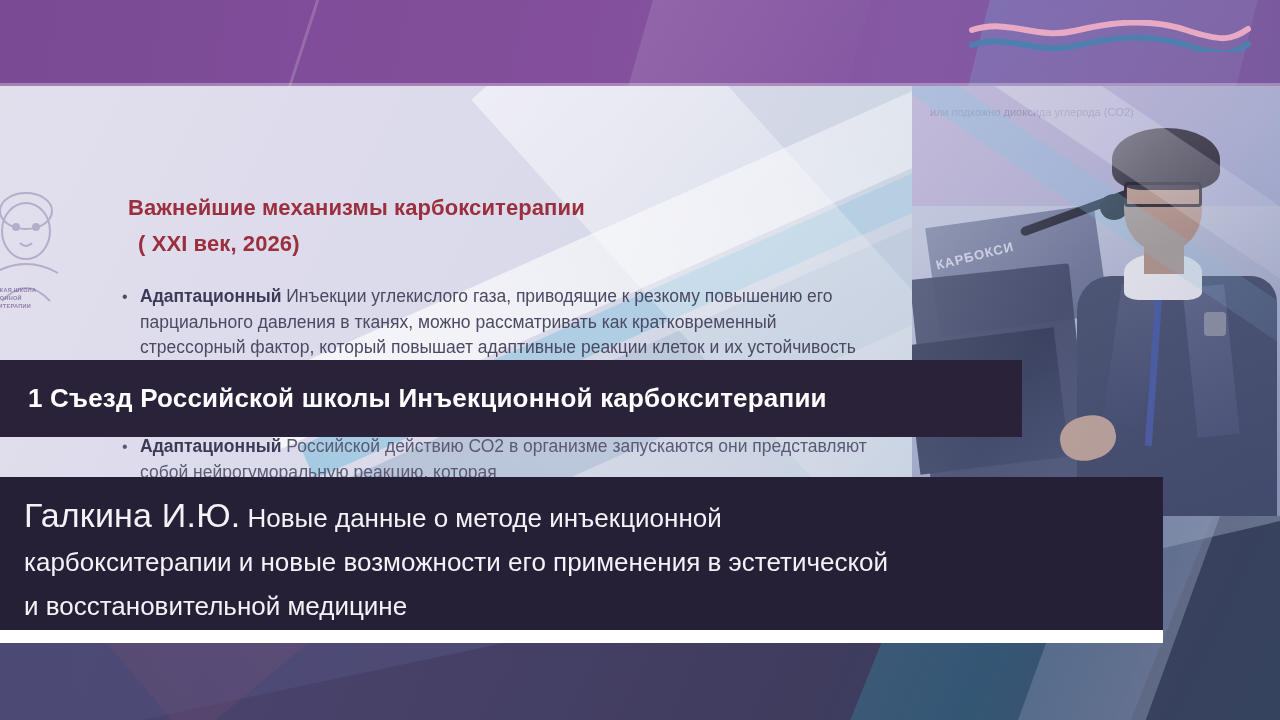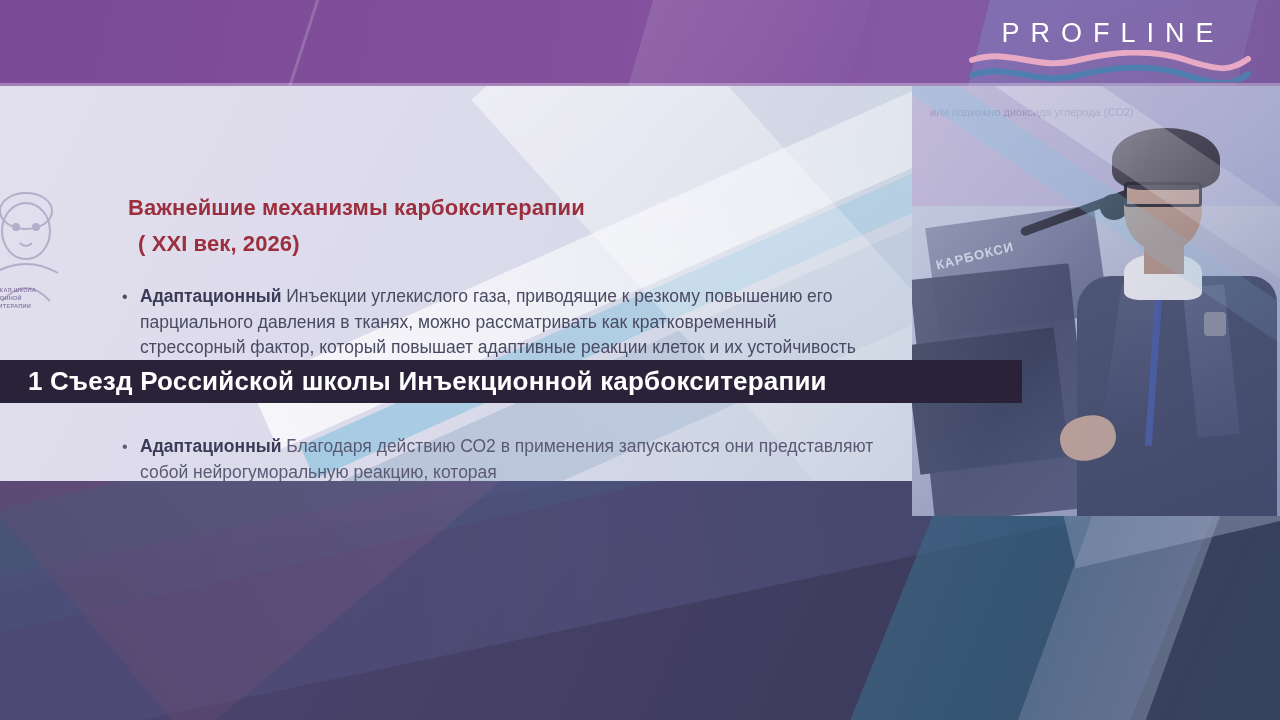--- a/index.html
+++ b/index.html
@@ -121,21 +121,21 @@
   #photo .hand{position:absolute;left:148px;top:330px;width:56px;height:44px;
          background:#c2a08f;border-radius:46%;transform:rotate(-14deg);}
   #photo .overlay{position:absolute;inset:0;
          background:linear-gradient(120deg,rgba(190,200,225,.42),rgba(150,160,200,.18) 45%,rgba(120,130,175,.30));}
   #photo .ribA{position:absolute;left:-40px;top:40px;width:560px;height:60px;
          transform:rotate(34deg);background:linear-gradient(90deg,rgba(255,255,255,.45),rgba(255,255,255,.05));}
   #photo .ribB{position:absolute;left:-60px;top:120px;width:560px;height:34px;
          transform:rotate(34deg);background:linear-gradient(90deg,rgba(120,195,225,.45),rgba(190,220,240,.05));}
 
   
-  #banner-top{position:absolute;left:0;top:360px;width:1022px;height:43px;
+  #banner-top{position:absolute;left:0;top:360px;width:1022px;height:77px;
               background:#2a2238;display:flex;align-items:center;}
   #banner-top .txt{color:#ffffff;font-size:26px;font-weight:700;padding-left:28px;
                    letter-spacing:.2px;}
 
   #banner-bottom{position:absolute;left:0;top:477px;width:1163px;height:150px;
                  background:#262036;padding:16px 0 0 0;}
   #banner-bottom .line{color:#f2f2f7;font-size:26px;line-height:44px;padding-left:24px;}
   #banner-bottom .name{font-size:34px;letter-spacing:.2px;}
   #banner-bottom .whitebar{position:absolute;left:0;bottom:0;width:1163px;height:13px;
                  background:#ffffff;}
@@ -156,21 +156,20 @@
   </div>
 
   <div id="topbar">
     <div class="sheen"></div>
     <div class="sheen2"></div>
     <div class="sheen3"></div>
     <div class="btmline"></div>
   </div>
 
   <div id="logo">
-    <div class="word">PROFLINE</div>
     <svg width="290" height="32" viewBox="0 0 290 32">
       <path d="M8 10 C45 -2, 72 20, 110 11 S185 -2, 222 10 S268 20, 284 9" stroke="#e7a9c4" stroke-width="6" fill="none" stroke-linecap="round"></path>
       <path d="M8 25 C45 13, 72 35, 110 26 S185 13, 222 25 S268 35, 284 24" stroke="#4f7fae" stroke-width="6" fill="none" stroke-linecap="round"></path>
     </svg>
   </div>
 
   <div id="slide">
     <div class="swoosh s1"></div>
     <div class="swoosh s2"></div>
     <div class="swoosh s3"></div>
@@ -192,21 +191,21 @@
       <span class="l2">( XXI век, 2026)</span>
     </div>
 
     <div class="bullet" id="b1">
       <span class="dot">•</span>
       <b>Адаптационный</b><span> Инъекции углекислого газа, приводящие к резкому повышению его парциального давления в тканях, можно рассматривать как кратковременный стрессорный фактор, который повышает адаптивные реакции  клеток и их устойчивость к различным экстремальным  воздействиям.</span>
     </div>
 
     <div class="bullet" id="b2">
       <span class="dot">•</span>
-      <b>Адаптационный</b><span> Благодаря действию СО2 в применения запускаются они представляют собой нейрогуморальную реакцию, которая</span>
+      <b>Адаптационный</b><span> Российской действию СО2 в организме запускаются они представляют собой нейрогуморальную реакцию, которая</span>
     </div>
 
   </div>
 
   <div id="photo">
     <div class="banner-bg"></div>
     <div class="bgtext">или подкожно диоксида углерода (CO2)</div>
     <div class="poster"></div>
     <div class="postertxt">КАРБОКСИ</div>
     <div class="podium"></div>
@@ -226,14 +225,20 @@
     <div class="hand"></div>
     <div class="ribA"></div>
     <div class="ribB"></div>
     <div class="overlay"></div>
   </div>
 
   <div id="banner-top">
     <div class="txt">1 Съезд Российской школы Инъекционной карбокситерапии</div>
   </div>
 
+  <div id="banner-bottom">
+    <div class="line"><span class="name">Галкина И.Ю.</span><span> Новые данные о методе инъекционной</span></div>
+    <div class="line">карбокситерапии и новые возможности его применения в эстетической</div>
+    <div class="line">и восстановительной медицине</div>
+    <div class="whitebar"></div>
+  </div>
 
 </div>
 
 </body></html>

